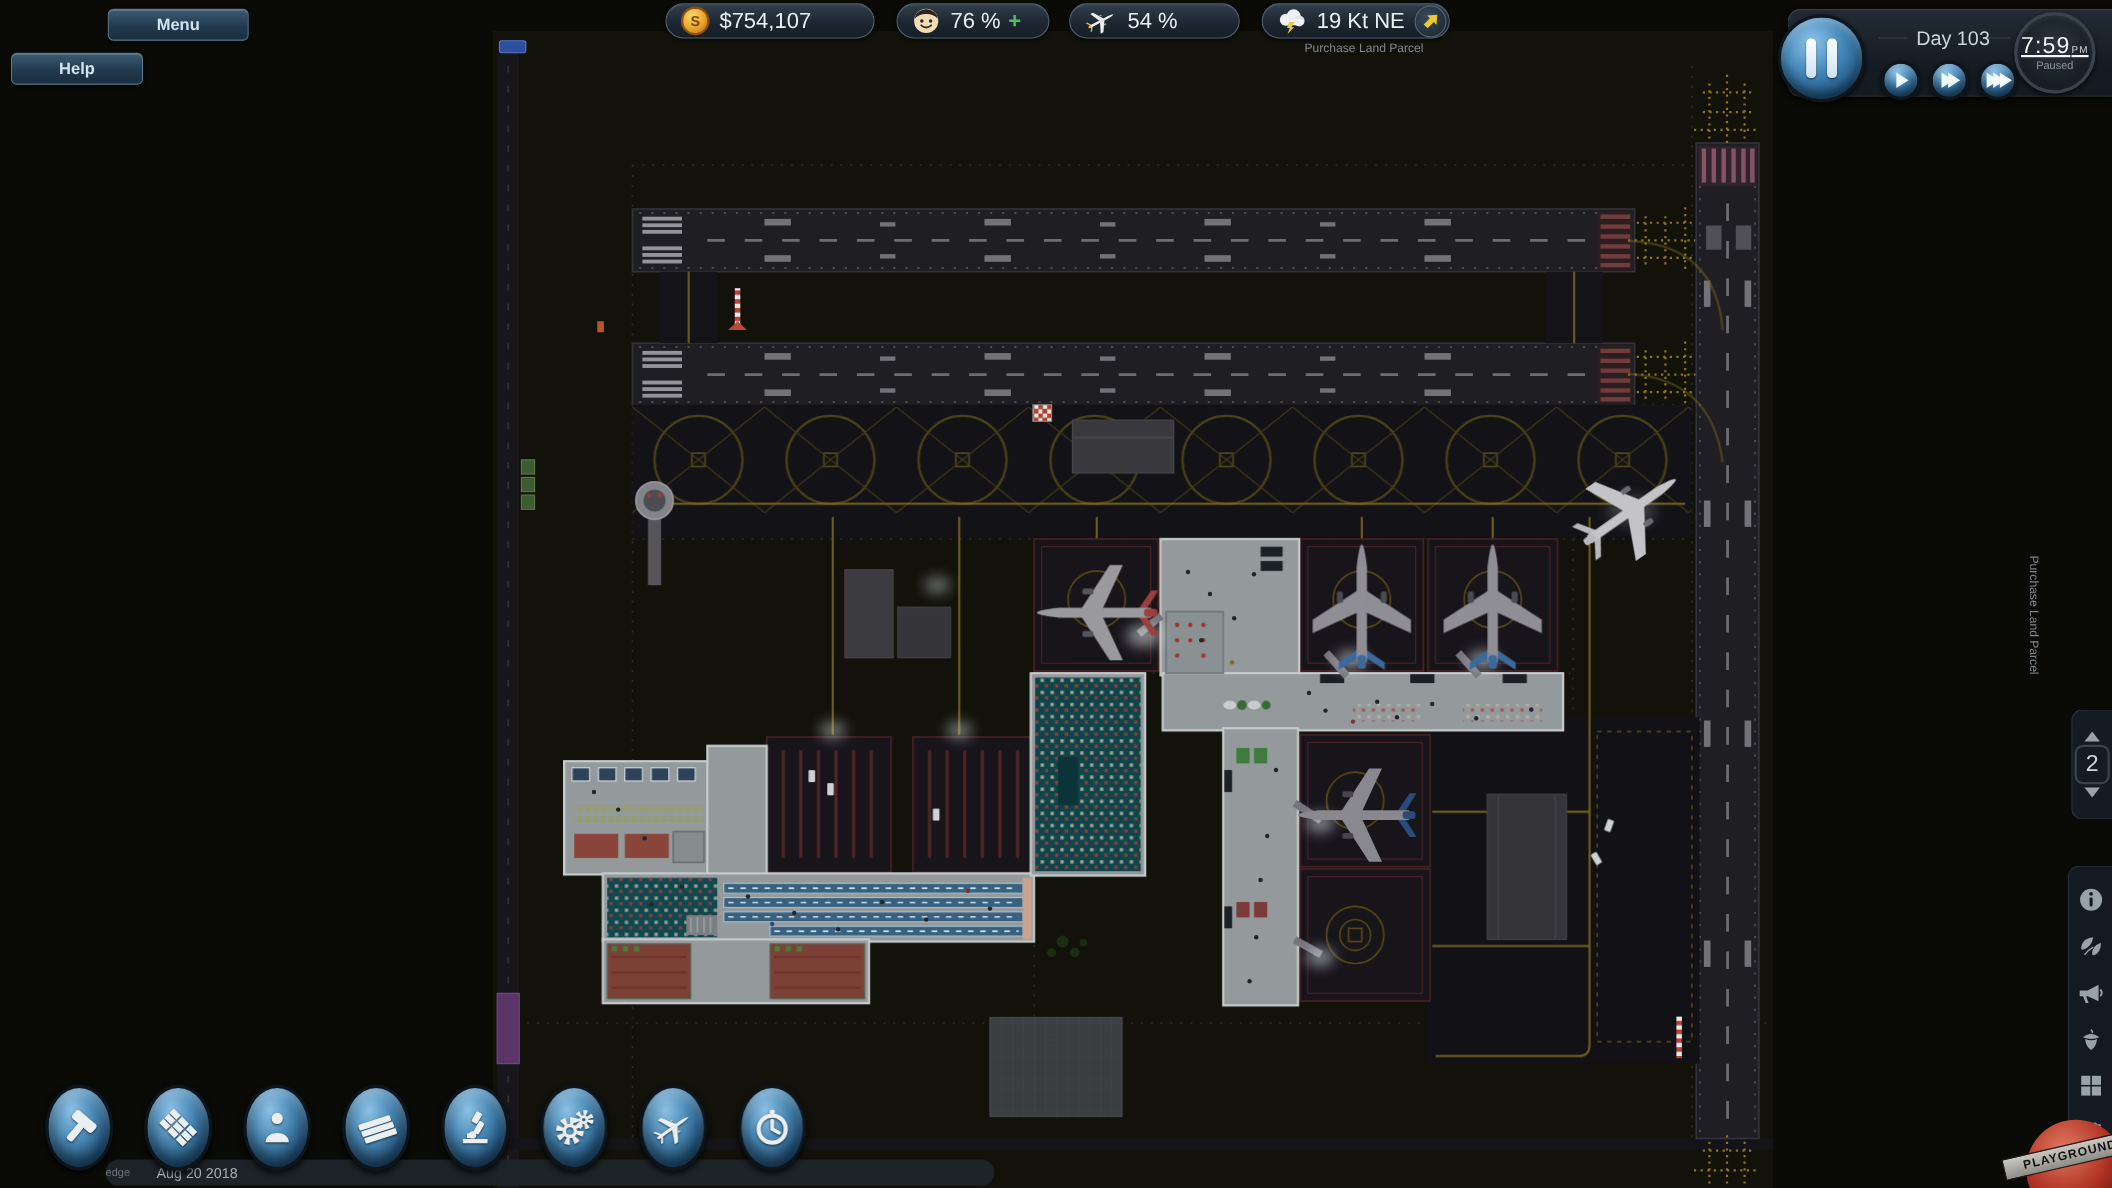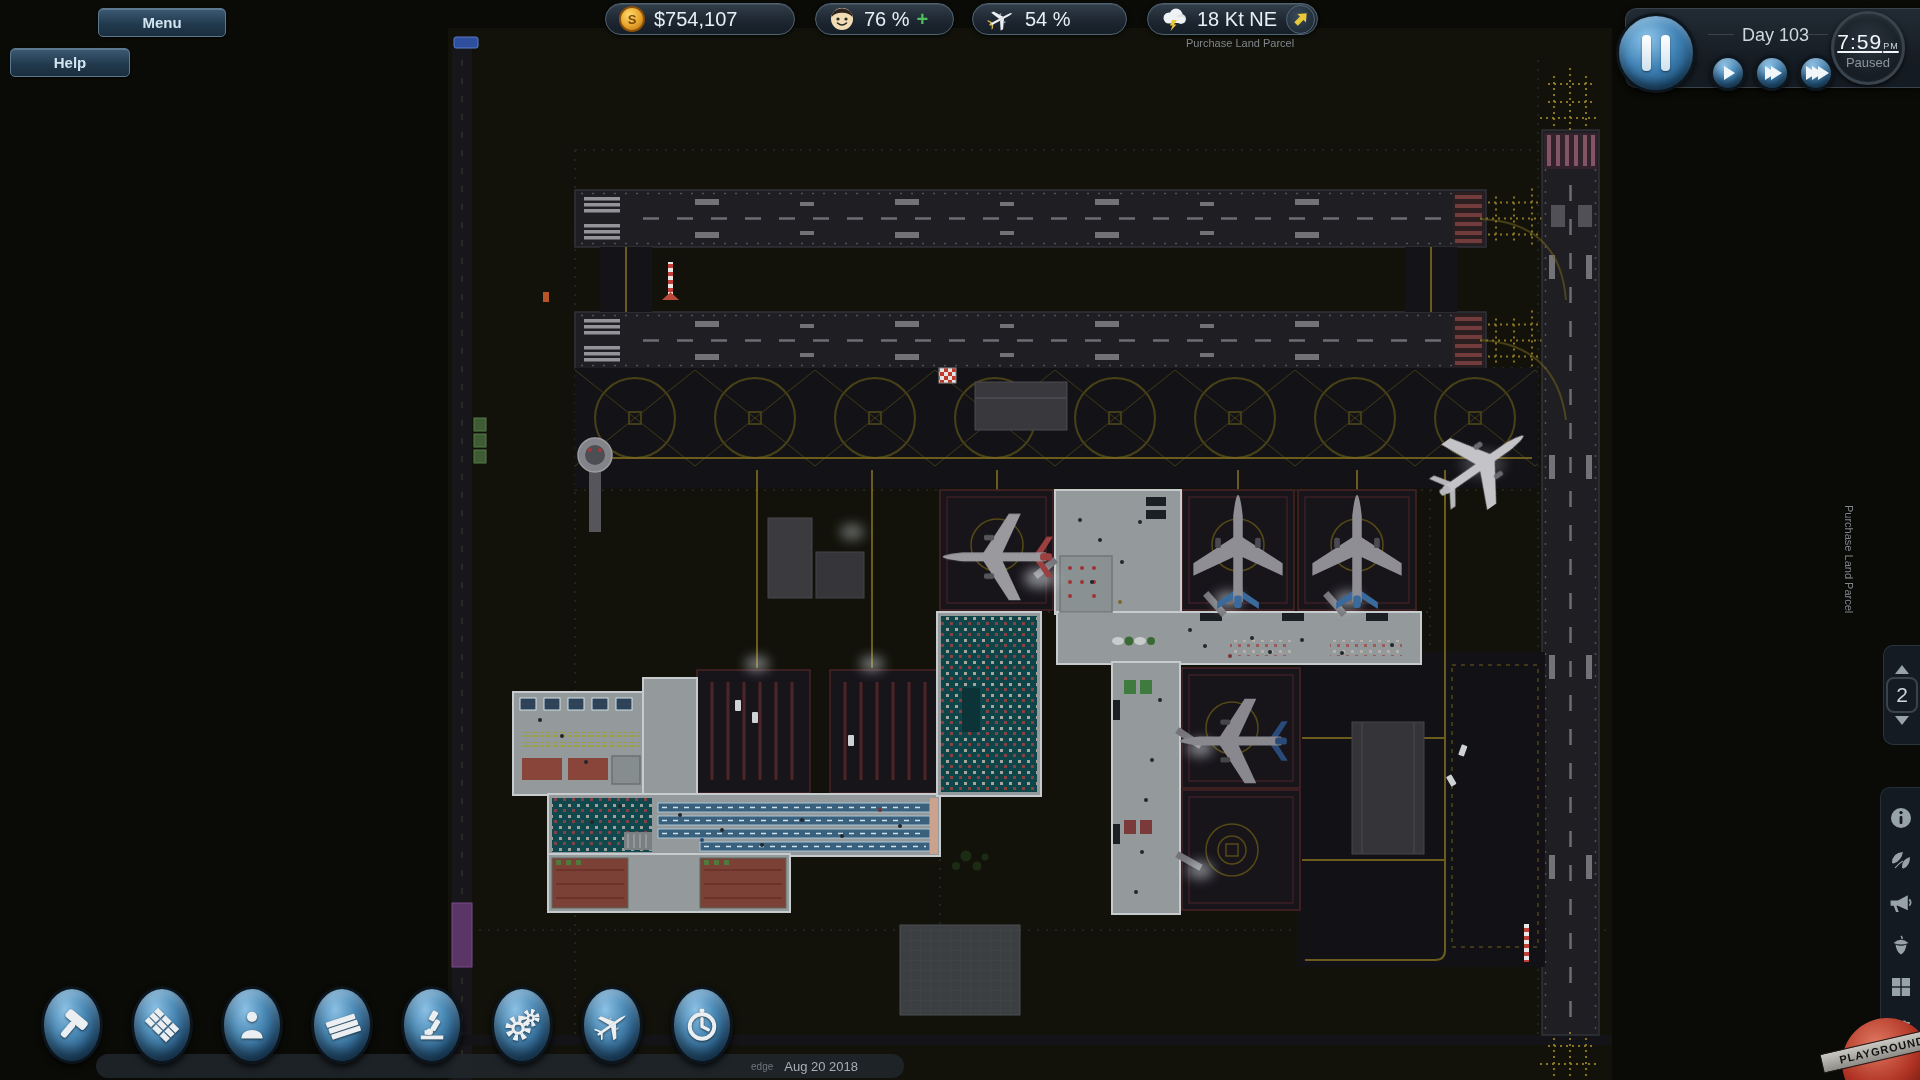--- a/index.html
+++ b/index.html
@@ -49,26 +49,26 @@
   .speed-btn{width:36px;height:36px;top:46px;}
   .tri{width:0;height:0;border-style:solid;border-width:7px 0 7px 11px;
     border-color:transparent transparent transparent #f2f7fa;margin-left:2px;}
   .tri+.tri{margin-left:-5px;}
   #clock{position:absolute;left:205px;top:2px;width:74px;height:74px;border-radius:50%;
     background:radial-gradient(circle at 50% 40%,#2c3640,#171e25 65%);
     border:3px solid #39434d;box-shadow:0 2px 5px rgba(0,0,0,.7),inset 0 2px 4px rgba(255,255,255,.07);
     box-sizing:border-box;text-align:center;}
   #clock .time{color:#f2f6fa;font-size:21px;margin-top:16px;letter-spacing:1px;text-decoration:underline;}
   #clock .time .mer{font-size:9px;color:#cfd8de;margin-left:1px;}
-  #clock .status{color:#8a949e;font-size:13px;margin-top:1px;}
+  #clock .status{color:#8a949e;font-size:10px;margin-top:1px;}
 
   
   #version-bar{position:absolute;left:96px;top:1054px;width:808px;height:24px;z-index:5;
     background:#20262cde;border-radius:12px;display:flex;align-items:center;
-    justify-content:flex-end;padding-right:46px;box-sizing:border-box;gap:11px;}
+    padding-right:46px;box-sizing:border-box;gap:24px;}
   #version-bar .ver{color:#6d757d;font-size:10px;}
   #version-bar .date{color:#a6aeb6;font-size:13px;}
   .tool-btn{position:absolute;top:986px;width:62px;height:78px;border-radius:50%;z-index:10;cursor:pointer;
     background:radial-gradient(ellipse at 38% 28%,#8cc0e4,#4d8cb8 38%,#1d4f7a 78%,#143a58);
     border:3px solid #0c141c;box-sizing:border-box;
     box-shadow:inset 0 -9px 14px rgba(0,0,0,.5),inset 0 6px 8px rgba(255,255,255,.28),0 3px 6px rgba(0,0,0,.8);
     display:flex;align-items:center;justify-content:center;}
   .tool-btn svg{filter:drop-shadow(0 1px 1px rgba(0,0,0,.6));}
 
   
@@ -569,21 +569,21 @@
 </div>
 
 <div class="pill" style="left:1147px;width:171px;box-sizing:border-box;padding-right:5px;">
   <svg class="icon-svg" width="27" height="24" viewBox="0 0 27 24">
     <circle cx="8" cy="11" r="5.5" fill="#eef2f4"></circle>
     <circle cx="15" cy="8" r="6.5" fill="#eef2f4"></circle>
     <circle cx="20" cy="12" r="5" fill="#dde4e8"></circle>
     <rect x="4" y="10" width="20" height="6" rx="3" fill="#eef2f4"></rect>
     <polygon points="11,13 16,13 13,17.5 15.5,17.5 9.5,24 11.5,18.5 9,18.5" fill="#e9c93a"></polygon>
   </svg>
-  <span class="val">18 Kt NE</span>
+  <span class="val">19 Kt NE</span>
   <span class="wind-btn">
     <svg width="16" height="16" viewBox="0 0 16 16">
       <g transform="rotate(45 8 8)">
         <polygon points="8,0 14,7 10.5,7 10.5,15 5.5,15 5.5,7 2,7" fill="#e9c93a"></polygon>
       </g>
     </svg>
   </span>
 </div>
 
 <div id="time-panel">

